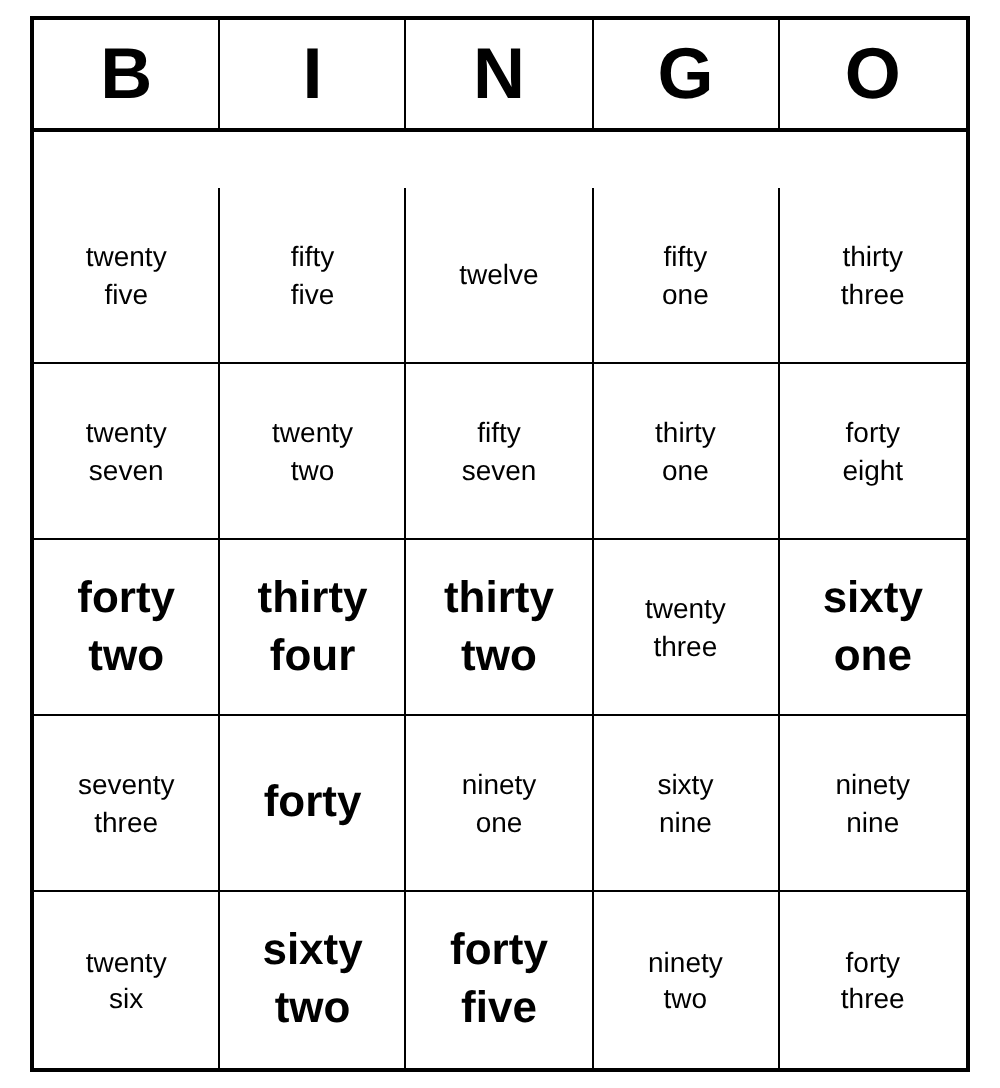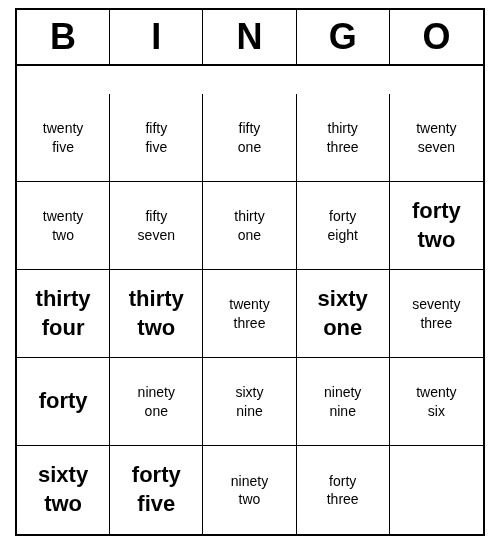--- a/index.html
+++ b/index.html
@@ -89,20 +89,23 @@
       <div class="header-cell">O</div>
     </div>
   <div class="bingo-grid">
   <div class="bingo-cell">
         <span class="cell-text">twenty<br>five</span>
       </div>
       <div class="bingo-cell">
         <span class="cell-text">fifty<br>five</span>
       </div>
       <div class="bingo-cell">
+        <span class="cell-text">twelve</span>
+      </div>
+      <div class="bingo-cell">
         <span class="cell-text">fifty<br>one</span>
       </div>
       <div class="bingo-cell">
         <span class="cell-text">thirty<br>three</span>
       </div>
       <div class="bingo-cell">
         <span class="cell-text">twenty<br>seven</span>
       </div>
       <div class="bingo-cell">
         <span class="cell-text">twenty<br>two</span>

